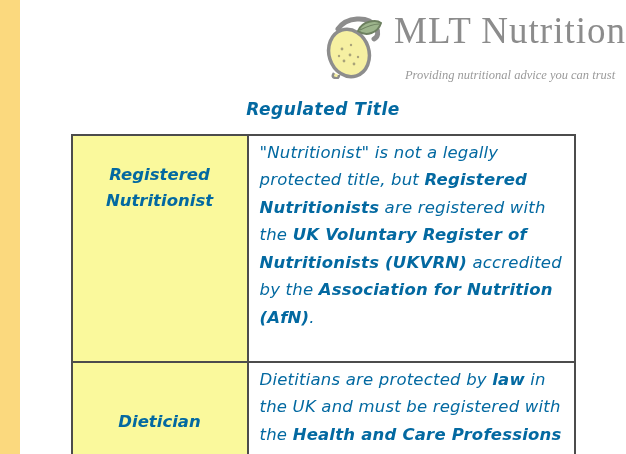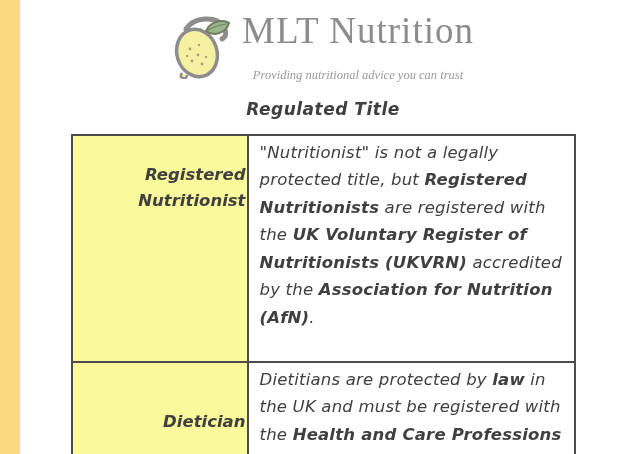--- a/index.html
+++ b/index.html
@@ -11,55 +11,55 @@
   .edge-stripe{
     position:absolute;left:0;top:0;width:20px;height:454px;
     background:#fbd97e;
   }
   .page{
     position:absolute;left:20px;top:0;width:606px;height:454px;
     background:#ffffff;
   }
   
   .logo-row{
-    display:flex;justify-content:center;align-items:center;
+    display:flex;justify-content:flex-end;align-items:center;
     gap:12px;padding-top:12px;
   }
   .lemon-wrap{width:58px;height:64px;flex:0 0 auto;}
   .logo-text-col{display:flex;flex-direction:column;align-items:center;}
   .logo-title{
     font-family:"Liberation Serif", serif;
     font-size:37px;color:#8c8c8c;letter-spacing:1px;line-height:1.05;
     white-space:nowrap;
   }
   .logo-tagline{
     font-family:"Liberation Serif", serif;font-style:italic;
     font-size:12.5px;color:#9a9a9a;margin-top:17px;white-space:nowrap;
   }
   
   .hand{
     font-family:"DejaVu Sans", sans-serif;
     font-style:italic;
-    color:#404040;
+    color:#0369a1;
   }
   
   .doc-heading{
     text-align:center;margin-top:16px;
     font-size:17px;font-weight:700;letter-spacing:.5px;
   }
   
   table.reg-table{
     border-collapse:collapse;margin:15px auto 0;table-layout:fixed;
     width:505px;
   }
   table.reg-table td{
     border:2px solid #4c4c4c;
   }
   td.term-cell{
-    width:172px;background:#faf99c;text-align:right;
+    width:172px;background:#faf99c;text-align:center;
     font-size:16.5px;font-weight:700;line-height:26px;
   }
   td.term-cell.top{vertical-align:top;padding-top:26px;}
   td.term-cell.mid{vertical-align:middle;}
   td.def-cell{
     background:#ffffff;vertical-align:top;
     padding:3px 8px 5px 11px;
     font-size:16.5px;line-height:27.5px;letter-spacing:.2px;
   }
   tr.row-1 td{height:198px;}

